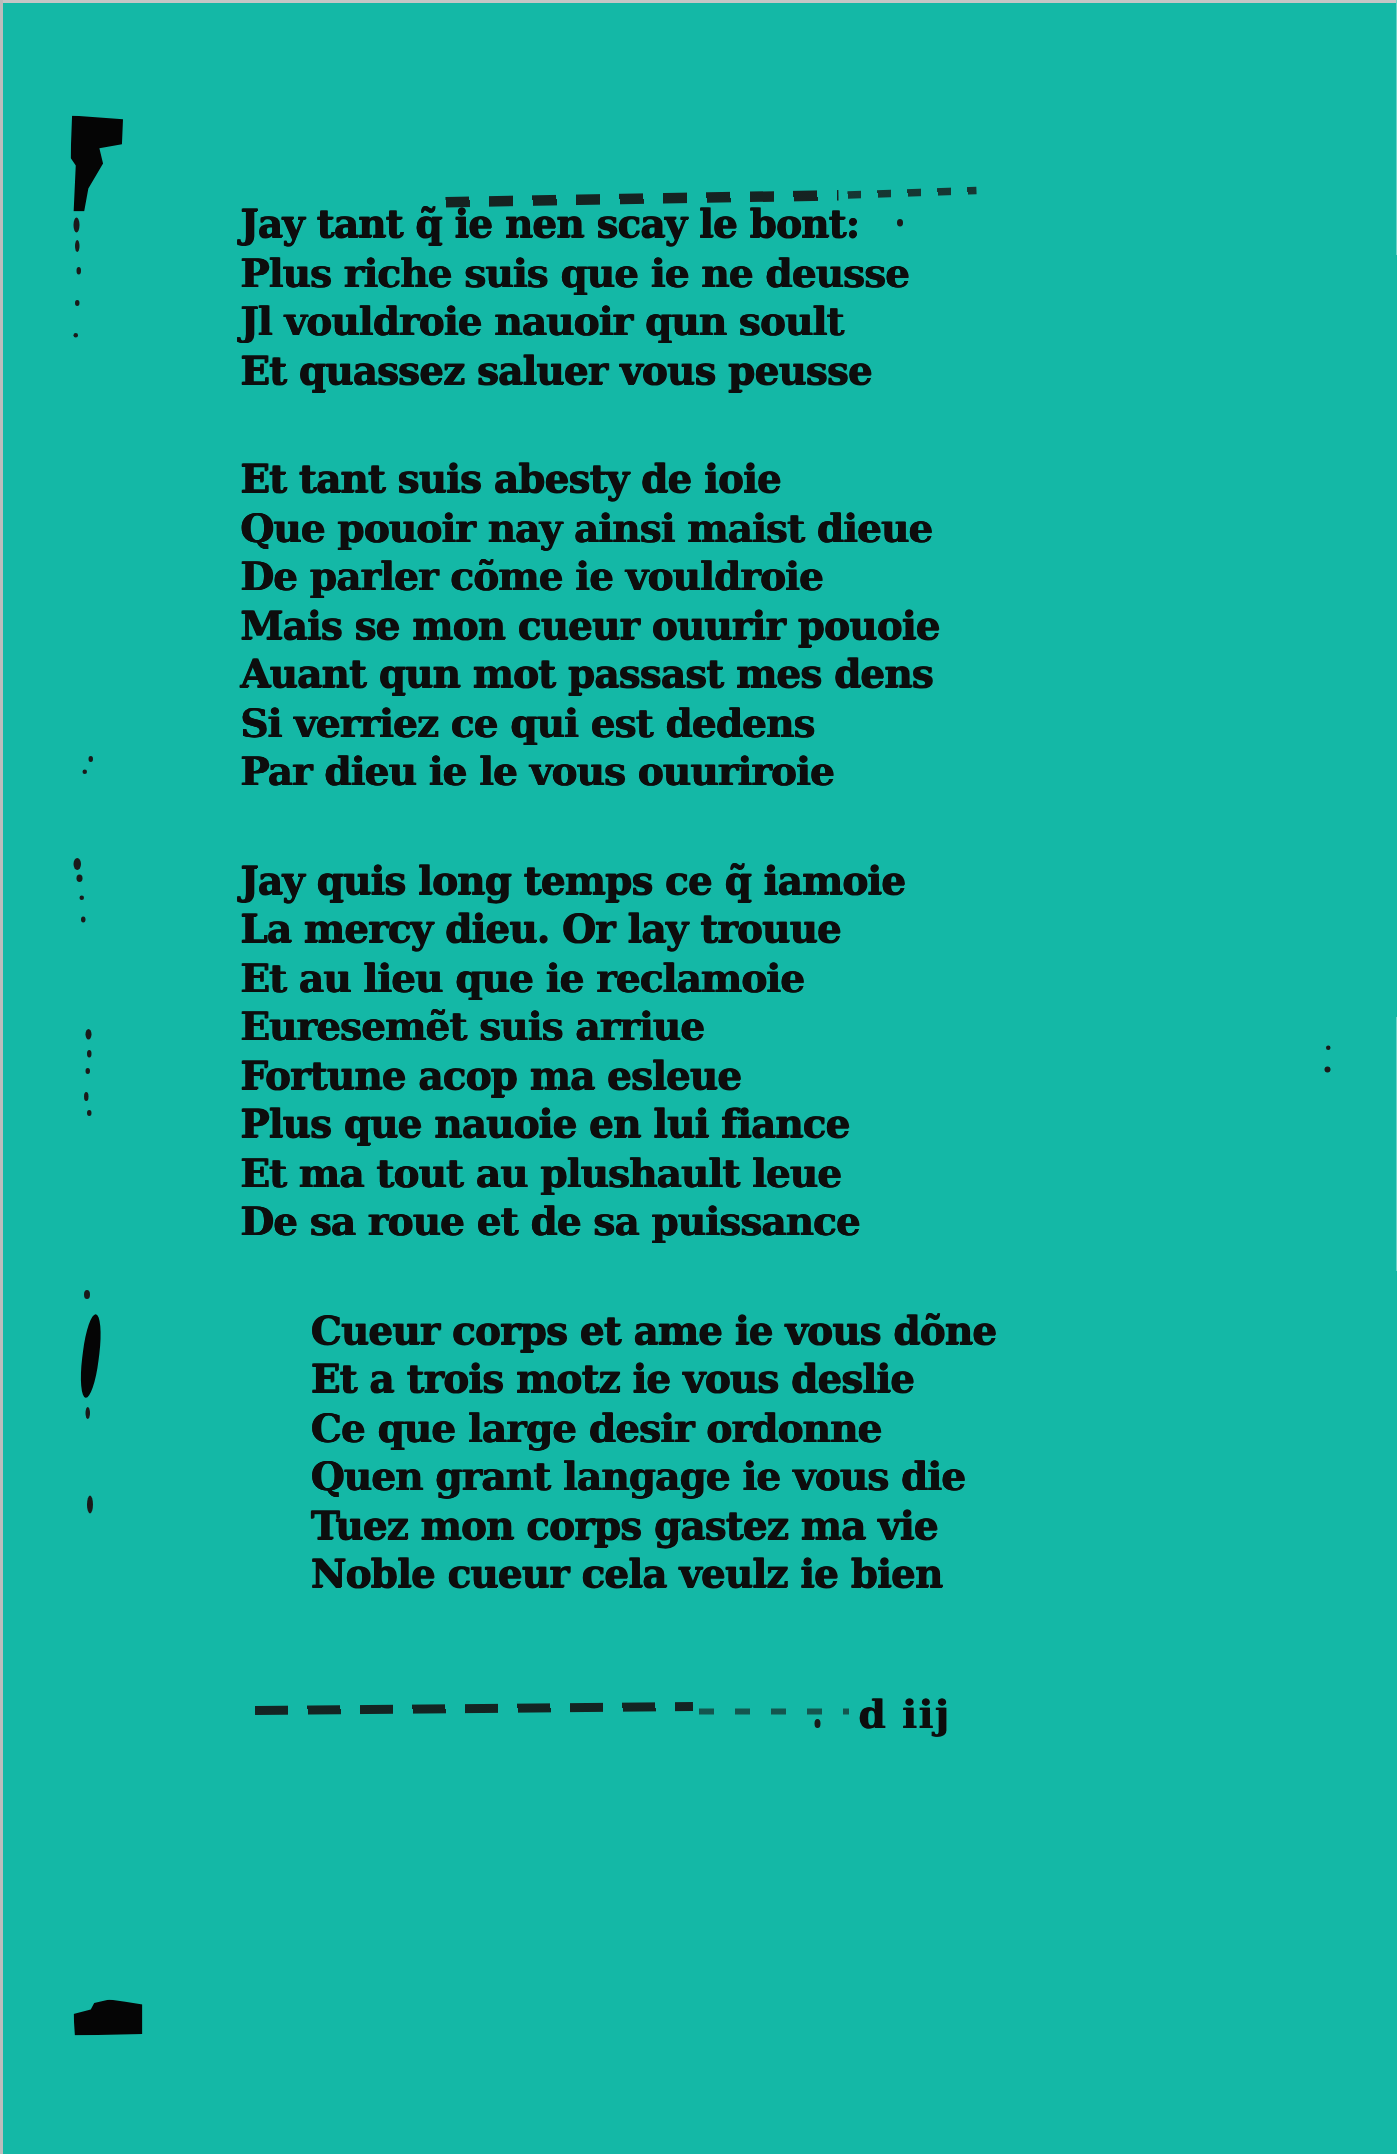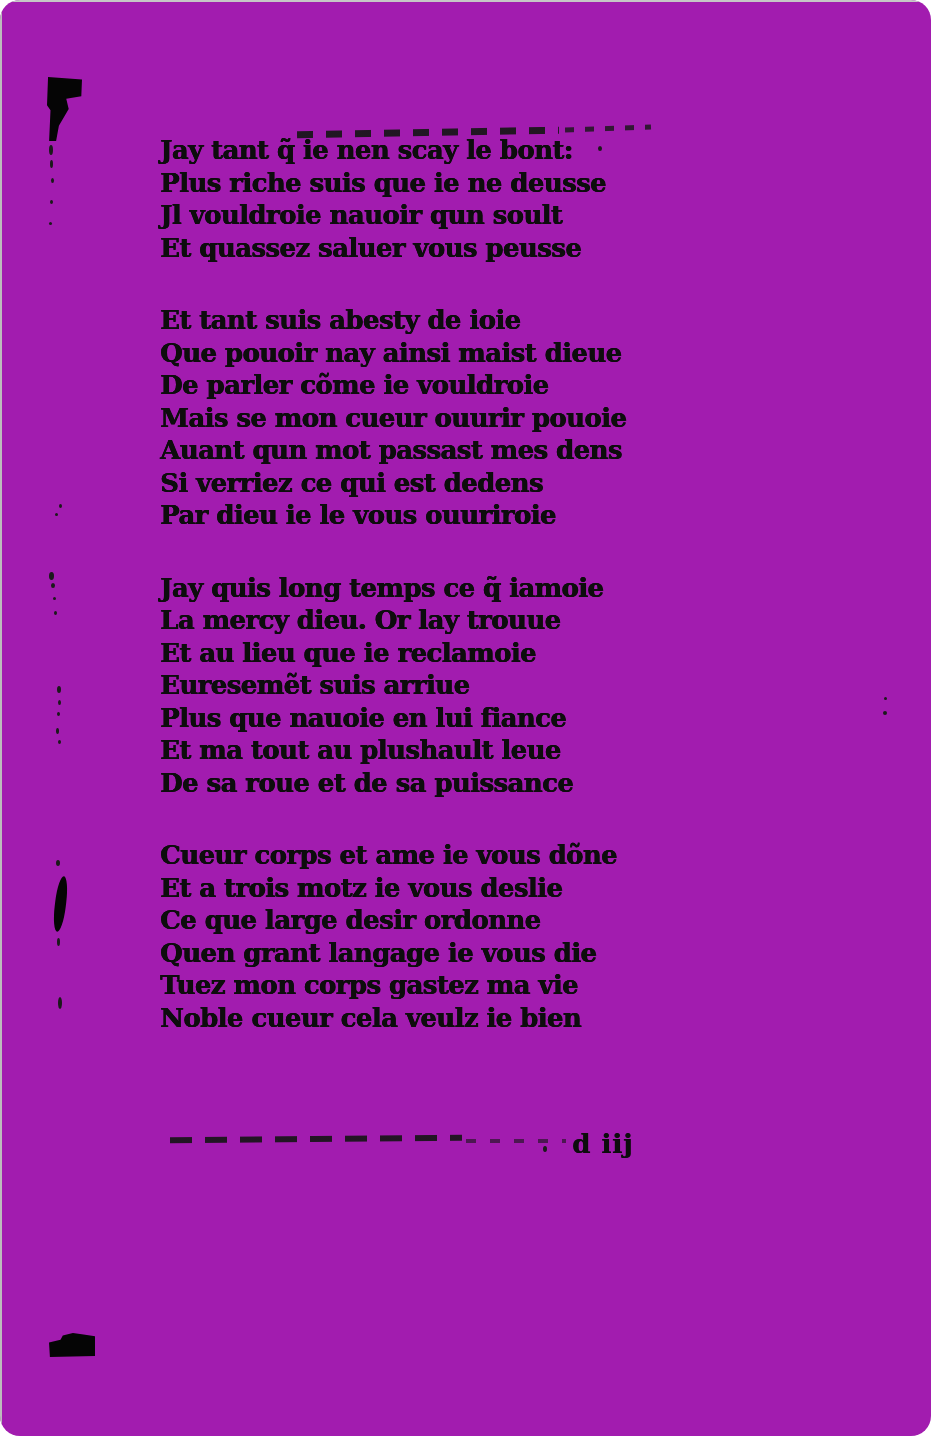--- a/index.html
+++ b/index.html
@@ -4,41 +4,40 @@
 <style>
   html, body { margin: 0; padding: 0; }
   body {
     width: 931px; height: 1436px;
     background: #ffffff;
     font-family: "DejaVu Serif", "Liberation Serif", serif;
     position: relative;
   }
   .page {
     position: absolute; inset: 0;
-    background: #a21caf;
+    background: #14b8a6;
     overflow: hidden;
-    border-radius: 20px;
   }
   
   .edge-top  { position: absolute; top: 0; left: 0; width: 100%; height: 2px; background: #c6c6c6; }
   .edge-left { position: absolute; top: 0; left: 0; width: 2px; height: 100%; background: #bcbcbc; }
 
   
   .poem {
     position: absolute; left: 160px; top: 134px;
     color: #0d0d0d;
     font-size: 26px;
     font-weight: 700;
     line-height: 32.5px;
     letter-spacing: -0.6px;
     text-shadow: 0.6px 0 0 currentColor, 0 0.4px 0 currentColor;
     white-space: nowrap;
   }
   .stanza { margin: 0 0 40px 0; }
-  .stanza:last-child { margin-bottom: 0; }
+  .stanza:last-child { margin-bottom: 0; margin-left: 47px; }
   .line { height: 32.5px; }
 
   
   .sig {
     position: absolute; left: 548px; top: 1129px;
     color: #0d0d0d;
     font-size: 26px; font-weight: 700;
     letter-spacing: 1px;
     text-shadow: 0.6px 0 0 currentColor;
     margin-left: 24px;
@@ -100,20 +99,21 @@
       <div class="line">Mais se mon cueur ouurir pouoie</div>
       <div class="line">Auant qun mot passast mes dens</div>
       <div class="line">Si verriez ce qui est dedens</div>
       <div class="line">Par dieu ie le vous ouuriroie</div>
     </div>
     <div class="stanza">
       <div class="line">Jay quis long temps ce q̃ iamoie</div>
       <div class="line">La mercy dieu. Or lay trouue</div>
       <div class="line">Et au lieu que ie reclamoie</div>
       <div class="line">Euresemẽt suis arriue</div>
+      <div class="line">Fortune acop ma esleue</div>
       <div class="line">Plus que nauoie en lui fiance</div>
       <div class="line">Et ma tout au plushault leue</div>
       <div class="line">De sa roue et de sa puissance</div>
     </div>
     <div class="stanza">
       <div class="line">Cueur corps et ame ie vous dõne</div>
       <div class="line">Et a trois motz ie vous deslie</div>
       <div class="line">Ce que large desir ordonne</div>
       <div class="line">Quen grant langage ie vous die</div>
       <div class="line">Tuez mon corps gastez ma vie</div>

